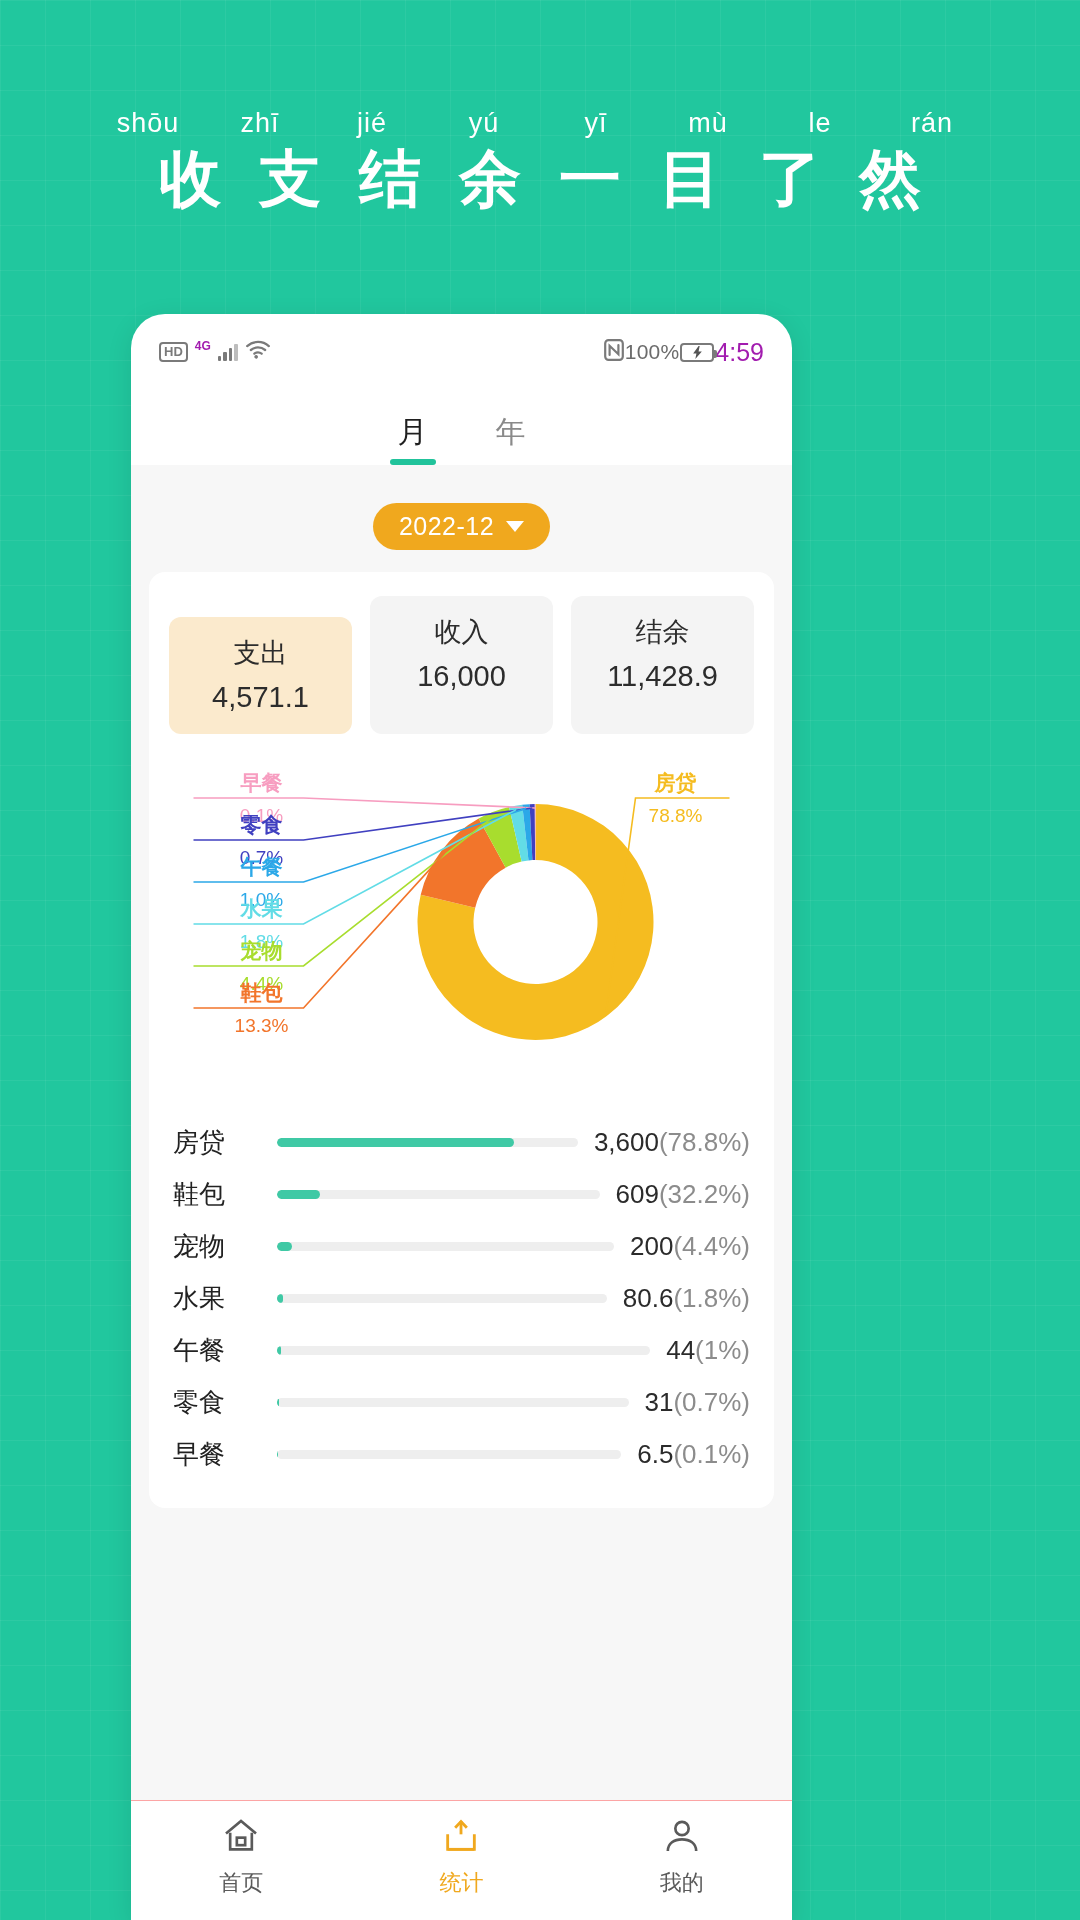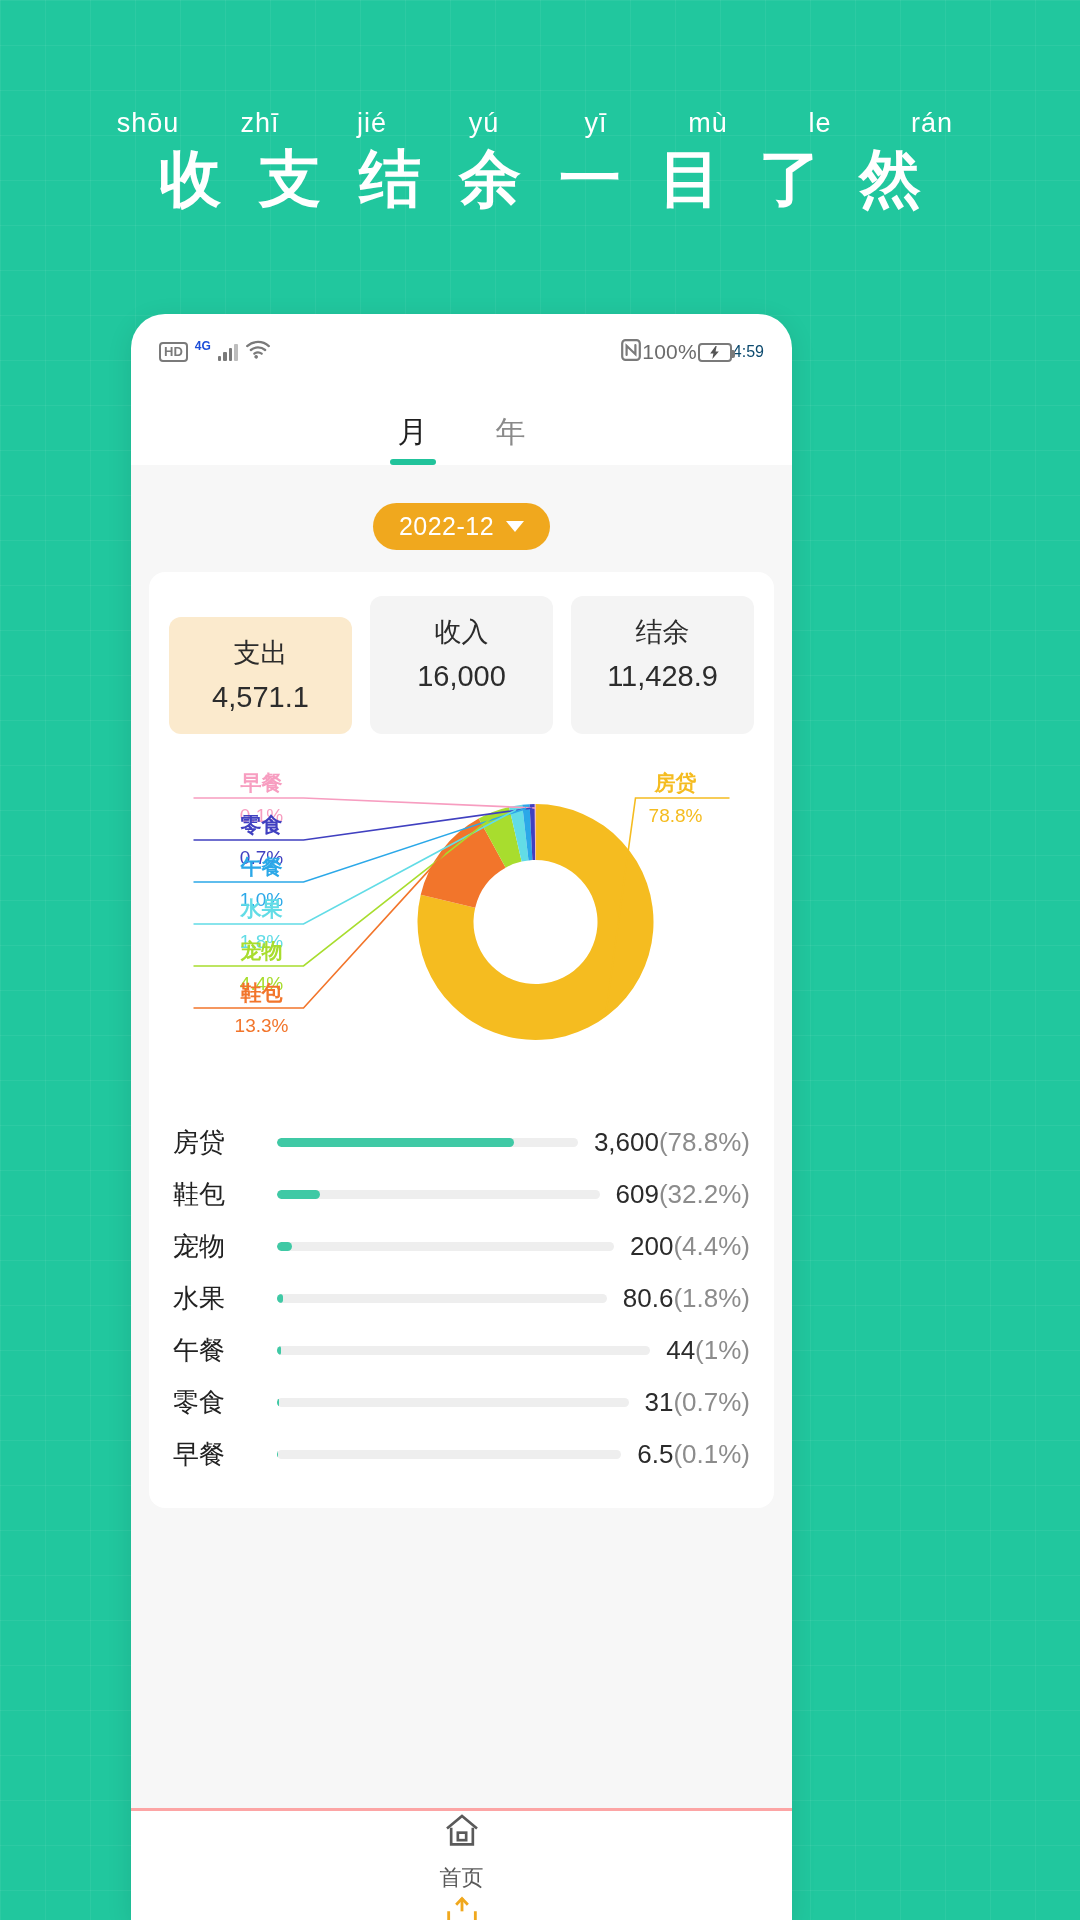--- a/index.html
+++ b/index.html
@@ -75,29 +75,29 @@
   .sb-right { margin-left: auto; display: flex; align-items: center; gap: 1px; }
   .hd-badge {
     border: 2.2px solid #7a7a7a;
     border-radius: 4px;
     font-size: 13px;
     font-weight: 700;
     padding: 0px 3px;
     line-height: 16px;
     color: #7a7a7a;
   }
-  .g4 { font-size: 12px; font-weight: 600; color: #1d4ed8; position: relative; top: -6px; }
+  .g4 { font-size: 12px; font-weight: 600; color: #a21caf; position: relative; top: -6px; }
   .bars { display: flex; align-items: flex-end; gap: 2px; height: 18px; }
   .bars i { display: block; width: 3.5px; background: #7a7a7a; border-radius: 1px; }
   .bars i:nth-child(1){ height: 5px; }
   .bars i:nth-child(2){ height: 9px; }
   .bars i:nth-child(3){ height: 13px; }
   .bars i:nth-child(4){ height: 17px; background: #bdbdbd; }
   .pct { font-size: 21px; color: #6c6c6c; letter-spacing: 0.2px; }
-  .clock { font-size: 16px; color: #0c4a6e; }
+  .clock { font-size: 25px; color: #a21caf; }
   .batt {
     width: 34px; height: 19px;
     border: 2.2px solid #7a7a7a;
     border-radius: 4px;
     position: relative;
     display: flex; align-items: center; justify-content: center;
   }
   .batt:after {
     content:""; position: absolute; right: -5px; top: 5px;
     width: 3px; height: 8px; background: #7a7a7a; border-radius: 0 2px 2px 0;
@@ -215,26 +215,25 @@
     font-size: 26px;
     color: #2b2b2b;
     text-align: right;
     white-space: nowrap;
   }
   .bd-amt .pctpart { color: #8c8c8c; }
 
   
   .bottomnav {
     position: absolute;
-    bottom: 0; left: 0; right: 0;
+    bottom: 8px; left: 0; right: 0;
     height: 112px;
     background: #ffffff;
-    border-top: 3px solid #fca5a5;
-    display: flex;
-    flex-direction: column;
+    border-top: 1px solid #fca5a5;
+    display: flex;
   }
   .nav-item {
     flex: 1;
     display: flex;
     flex-direction: column;
     align-items: center;
     justify-content: center;
     gap: 6px;
     color: #5a5a5a;
     font-size: 22px;

